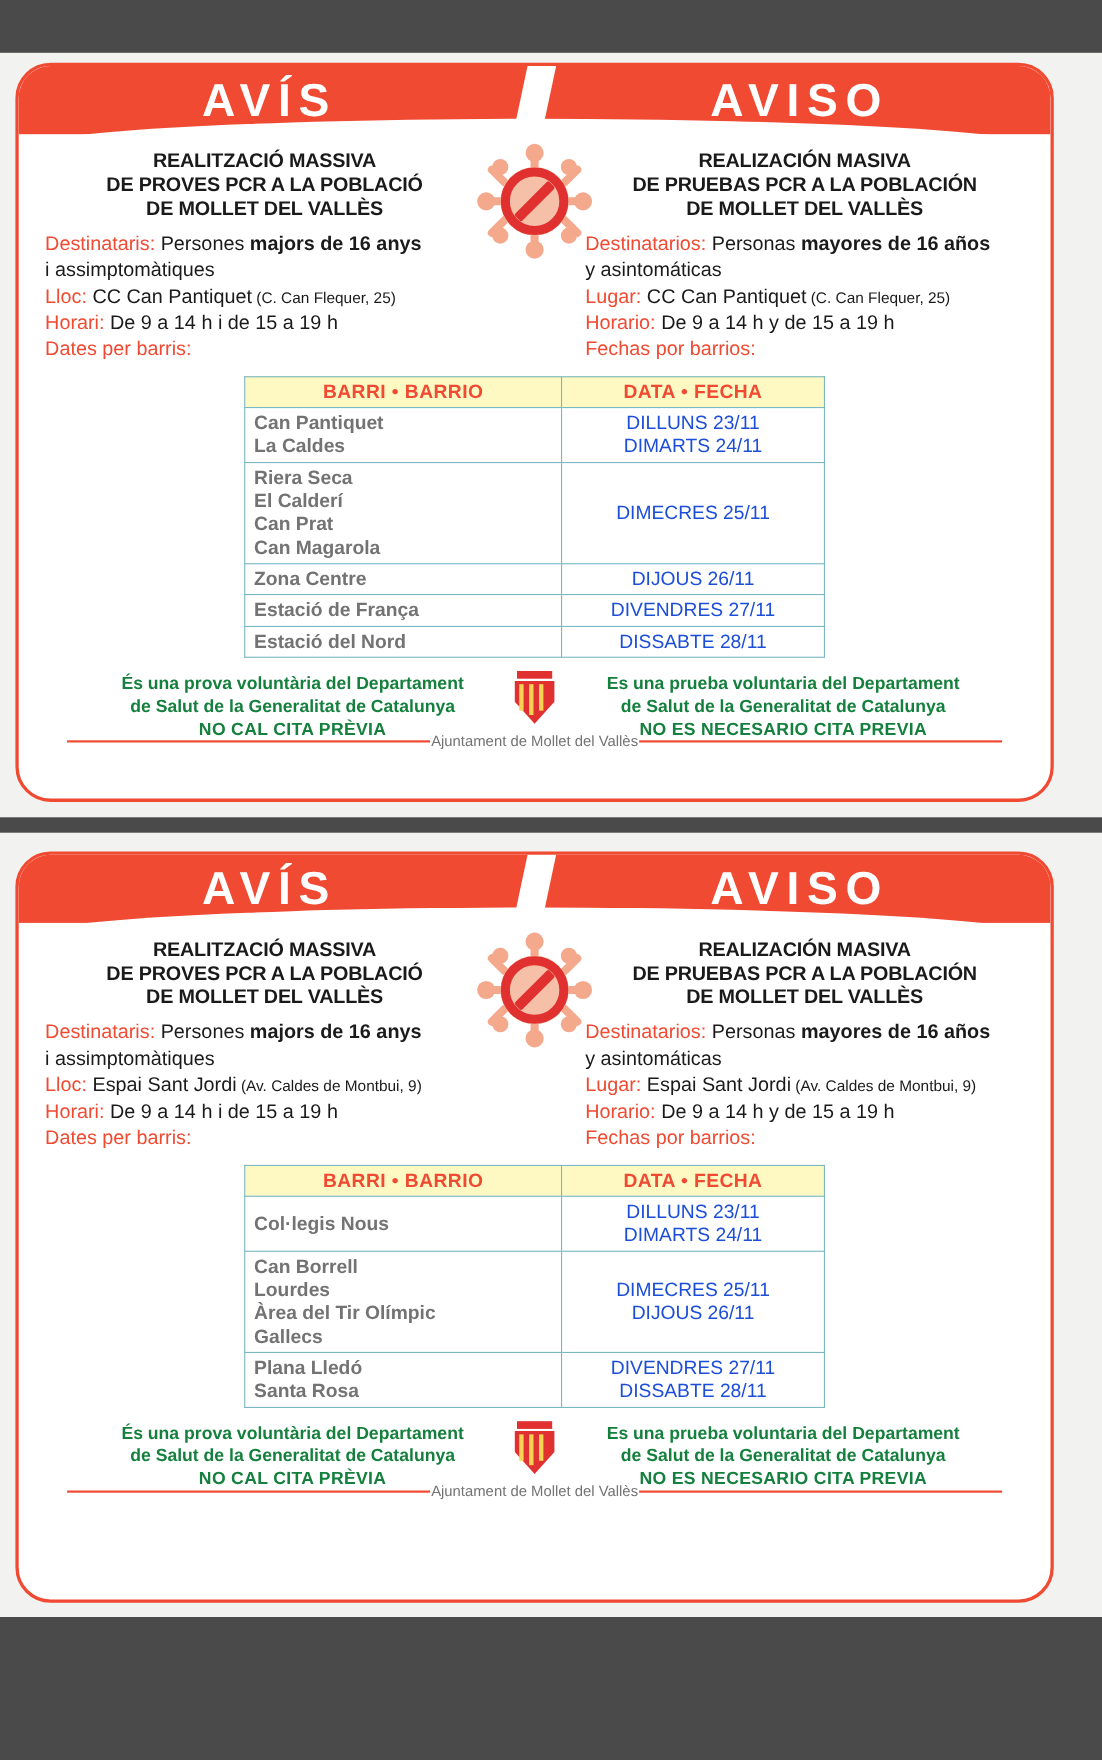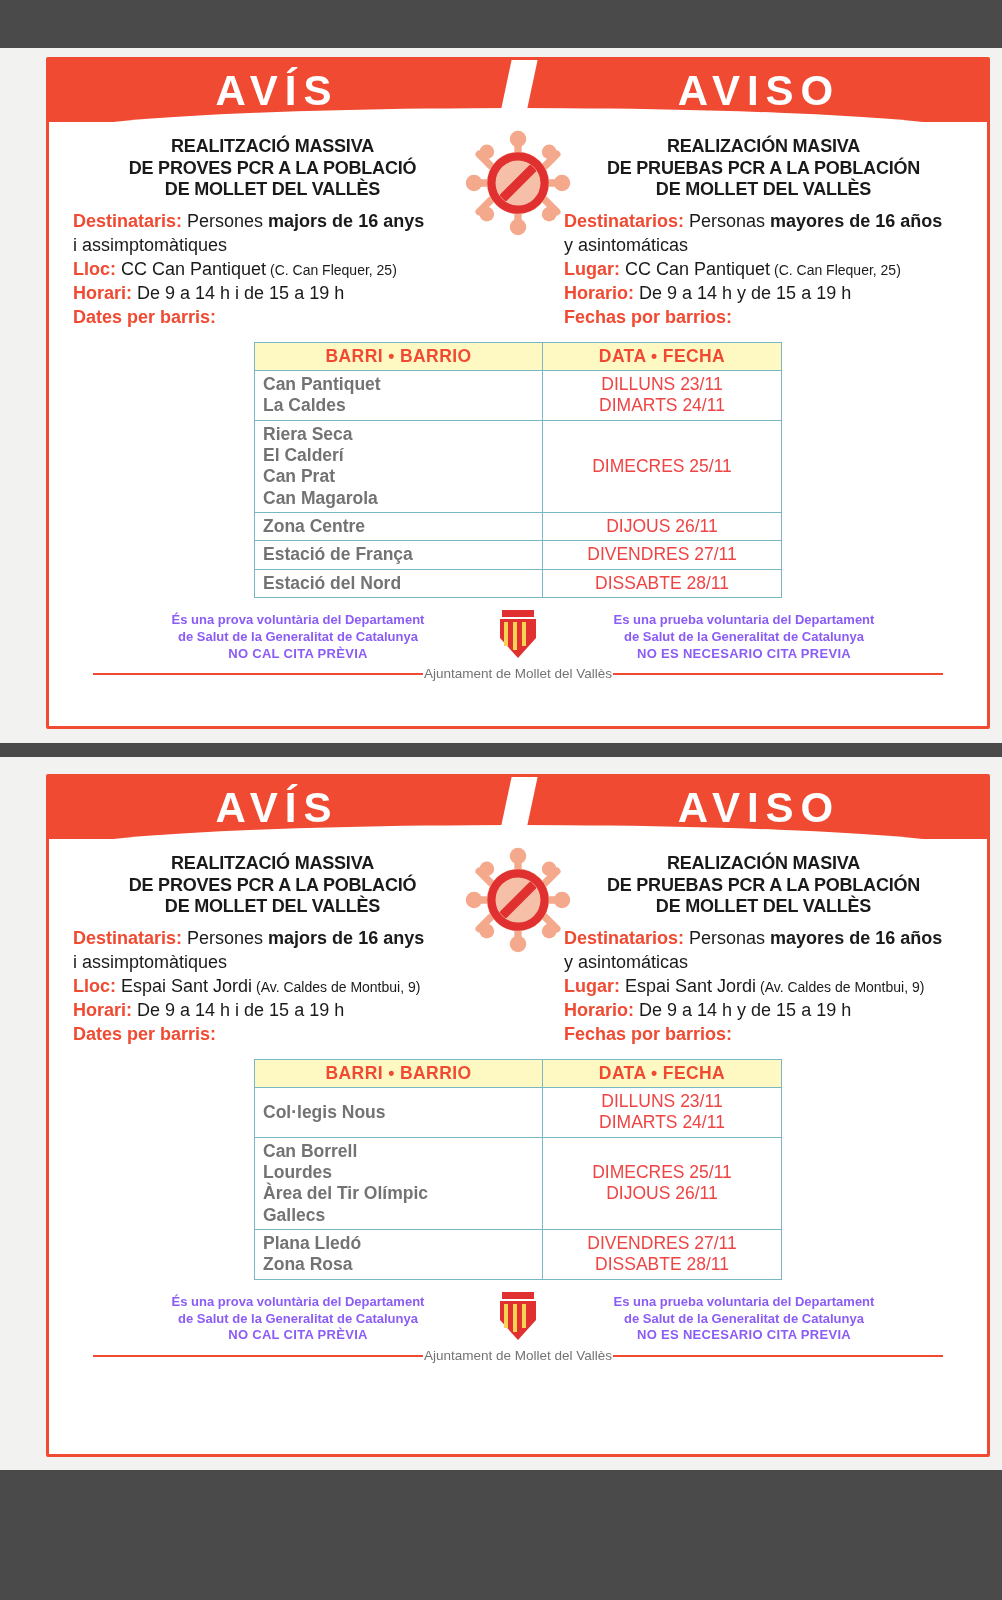--- a/index.html
+++ b/index.html
@@ -29,24 +29,23 @@
   }
   .strip-1 { top: 48px; height: 695px; }
   .strip-2 { top: 757px; height: 713px; }
 
   .poster {
     position: absolute;
     left: 14px;
     width: 944px;
     background: #ffffff;
     border: 3px solid #f04a32;
-    border-radius: 2px;
+    border-radius: 32px;
     box-sizing: border-box;
     overflow: hidden;
-    margin-left: 32px;
   }
   .poster-1 { top: 57px; height: 672px; }
   .poster-2 { top: 774px; height: 683px; }
 
   .header {
     height: 62px;
     background: #f04a32;
     position: relative;
     display: flex;
   }
@@ -104,21 +103,21 @@
 
   .fields {
     margin-top: 9px;
     font-size: 18px;
     line-height: 1.28;
     color: #1a1a1a;
   }
   .fields .row { margin-bottom: 1px; }
   .lbl {
     color: #f04a32;
-    font-weight: bold;
+    font-weight: normal;
   }
   .bold { font-weight: bold; }
   .small { font-size: 14px; }
 
   .virus {
     position: absolute;
     top: 6px;
     left: 50%;
     transform: translateX(-50%);
     width: 110px;
@@ -150,37 +149,37 @@
     letter-spacing: 0.4px;
   }
   table.sched td.neigh {
     font-weight: bold;
     line-height: 1.22;
     color: #737373;
   }
   table.sched td.date {
     text-align: center;
     width: 222px;
-    color: #ef4444;
+    color: #1d4ed8;
     line-height: 1.22;
   }
 
   .footer {
     position: relative;
     margin-top: 10px;
     height: 86px;
   }
   .foot-text {
     position: absolute;
     top: 4px;
     width: 390px;
     text-align: center;
-    color: #8b5cf6;
+    color: #15803d;
     font-weight: bold;
-    font-size: 13px;
+    font-size: 16px;
     line-height: 1.3;
   }
   .foot-left { left: 36px; }
   .foot-right { right: 30px; }
   .foot-caps { letter-spacing: 0.3px; }
   .crest {
     position: absolute;
     left: 50%;
     transform: translateX(-50%);
     top: 0px;
@@ -485,21 +484,21 @@
                 <div>Gallecs</div>
               </td>
               <td class="date">
                 <div>DIMECRES 25/11</div>
                 <div>DIJOUS 26/11</div>
               </td>
             </tr>
             <tr>
               <td class="neigh">
                 <div>Plana Lledó</div>
-                <div>Zona Rosa</div>
+                <div>Santa Rosa</div>
               </td>
               <td class="date">
                 <div>DIVENDRES 27/11</div>
                 <div>DISSABTE 28/11</div>
               </td>
             </tr>
           </tbody>
         </table>
       </div>
 

